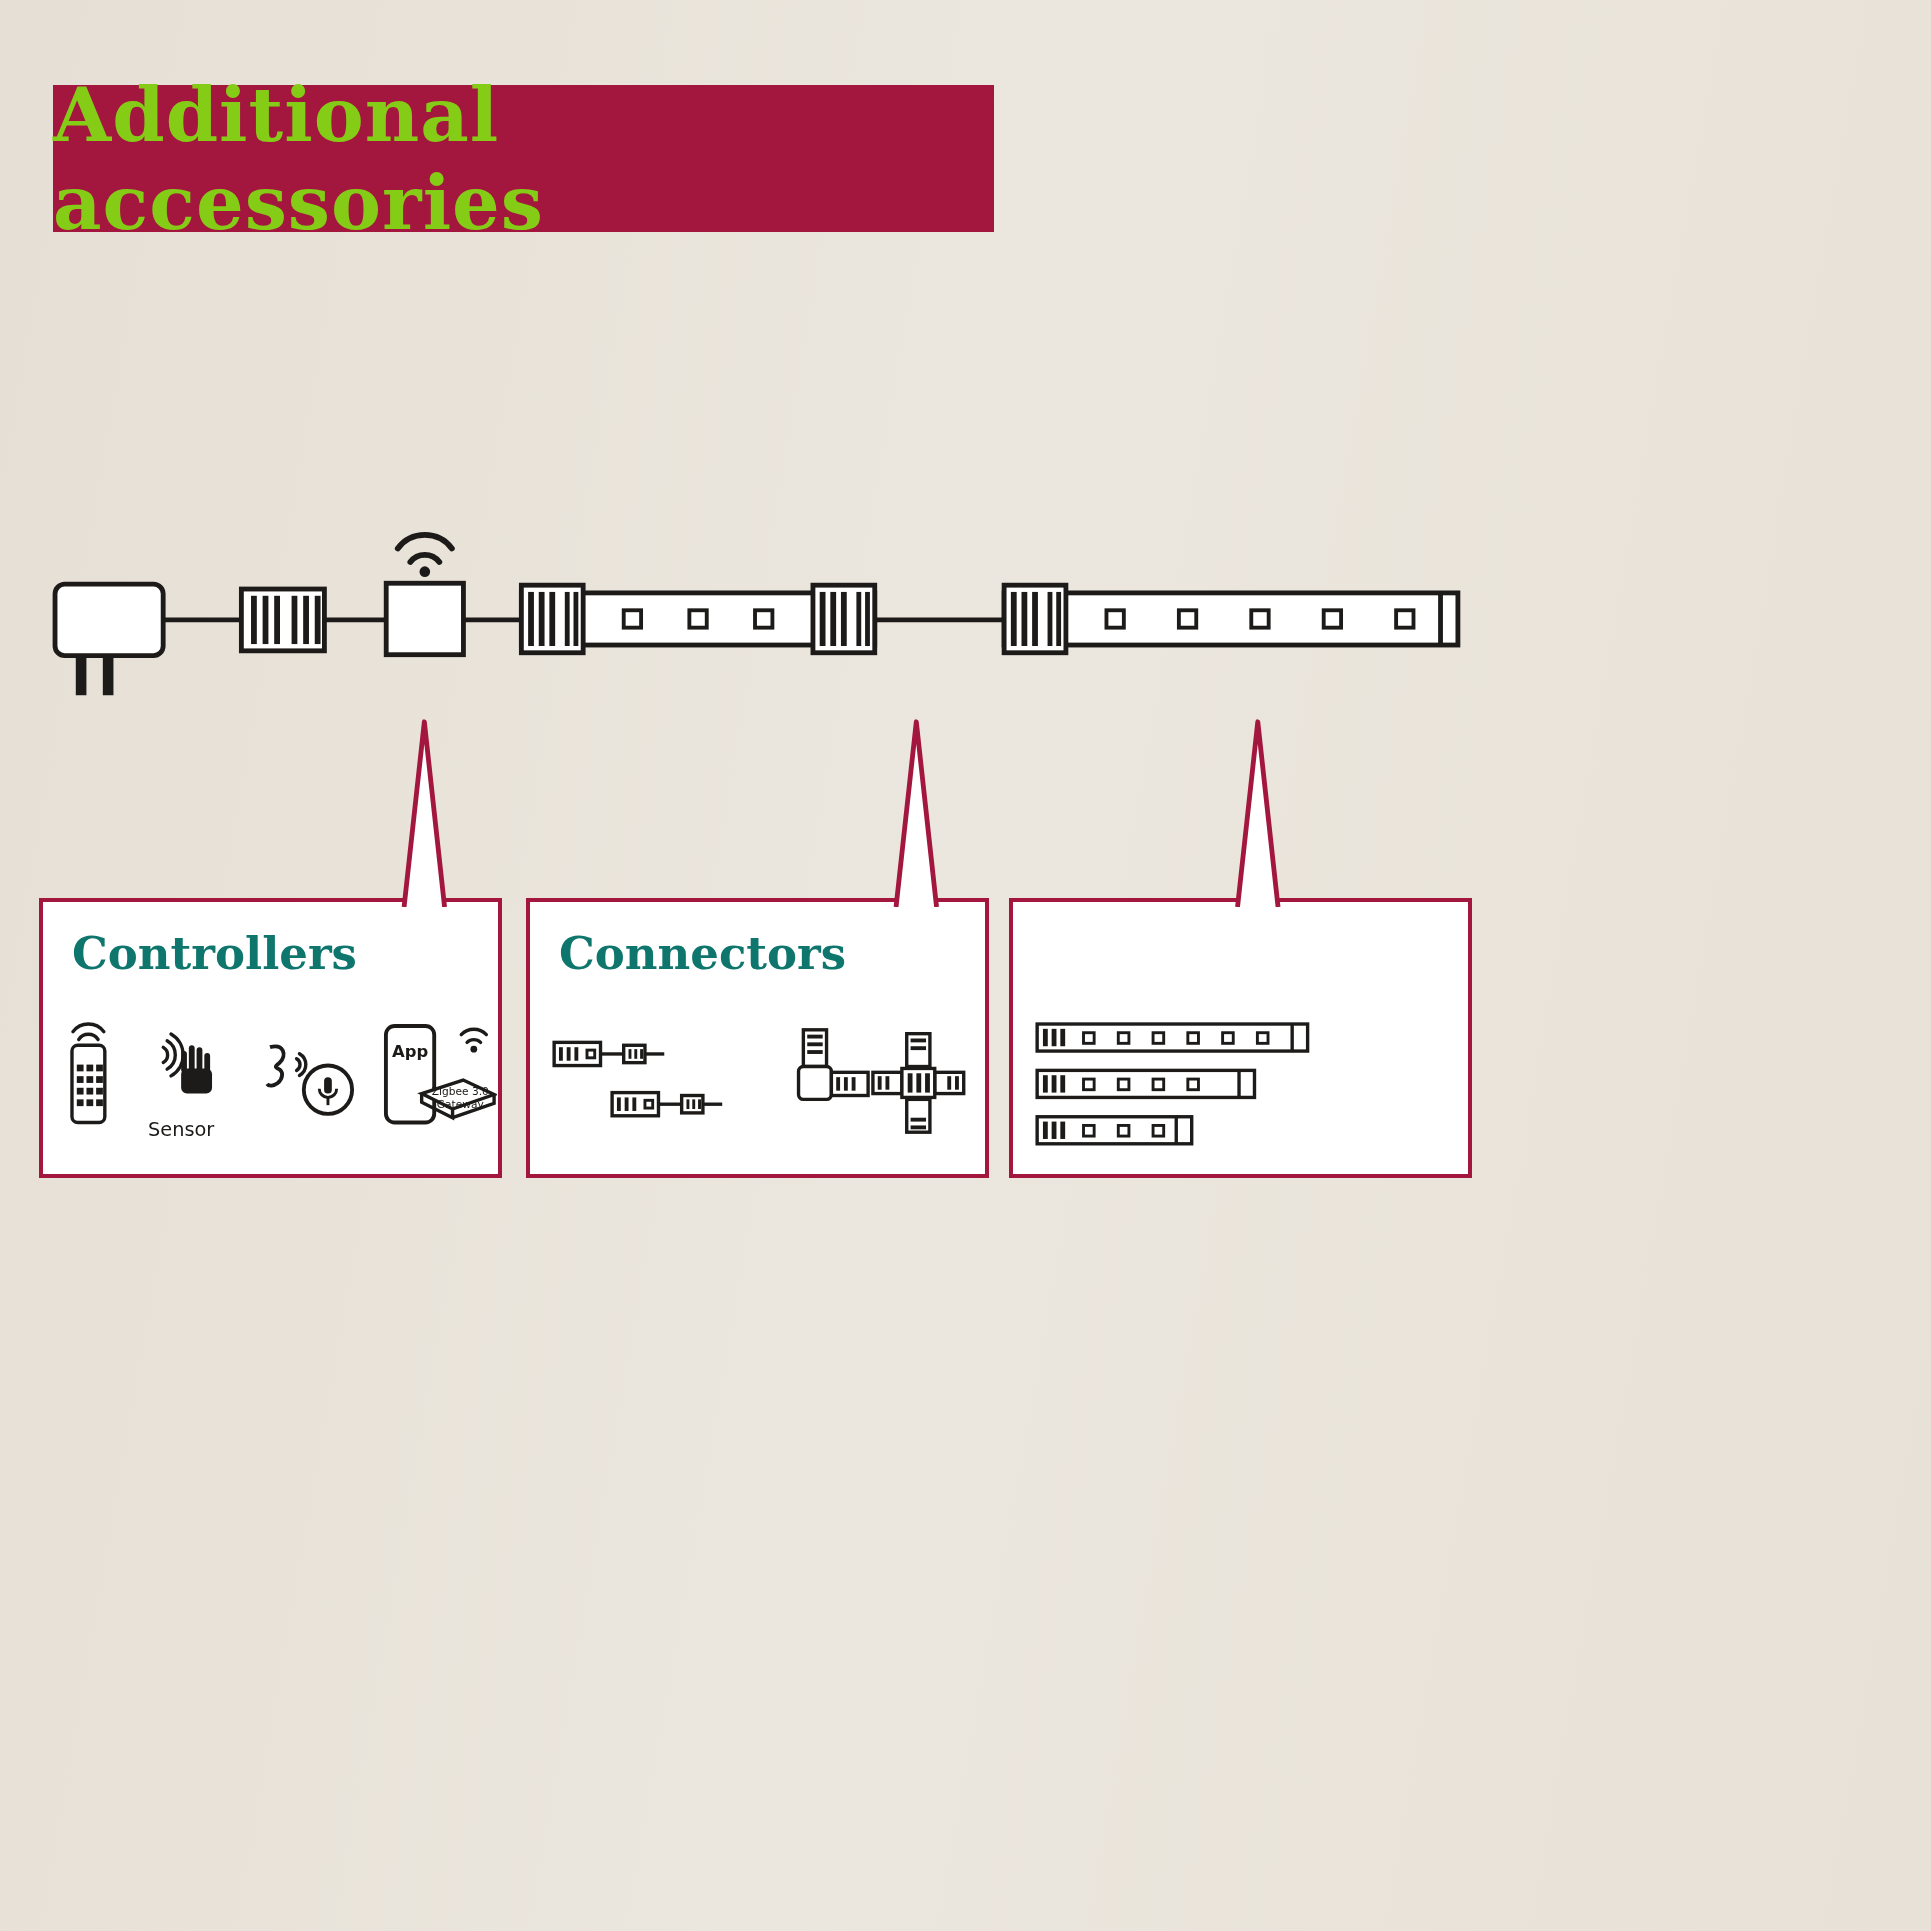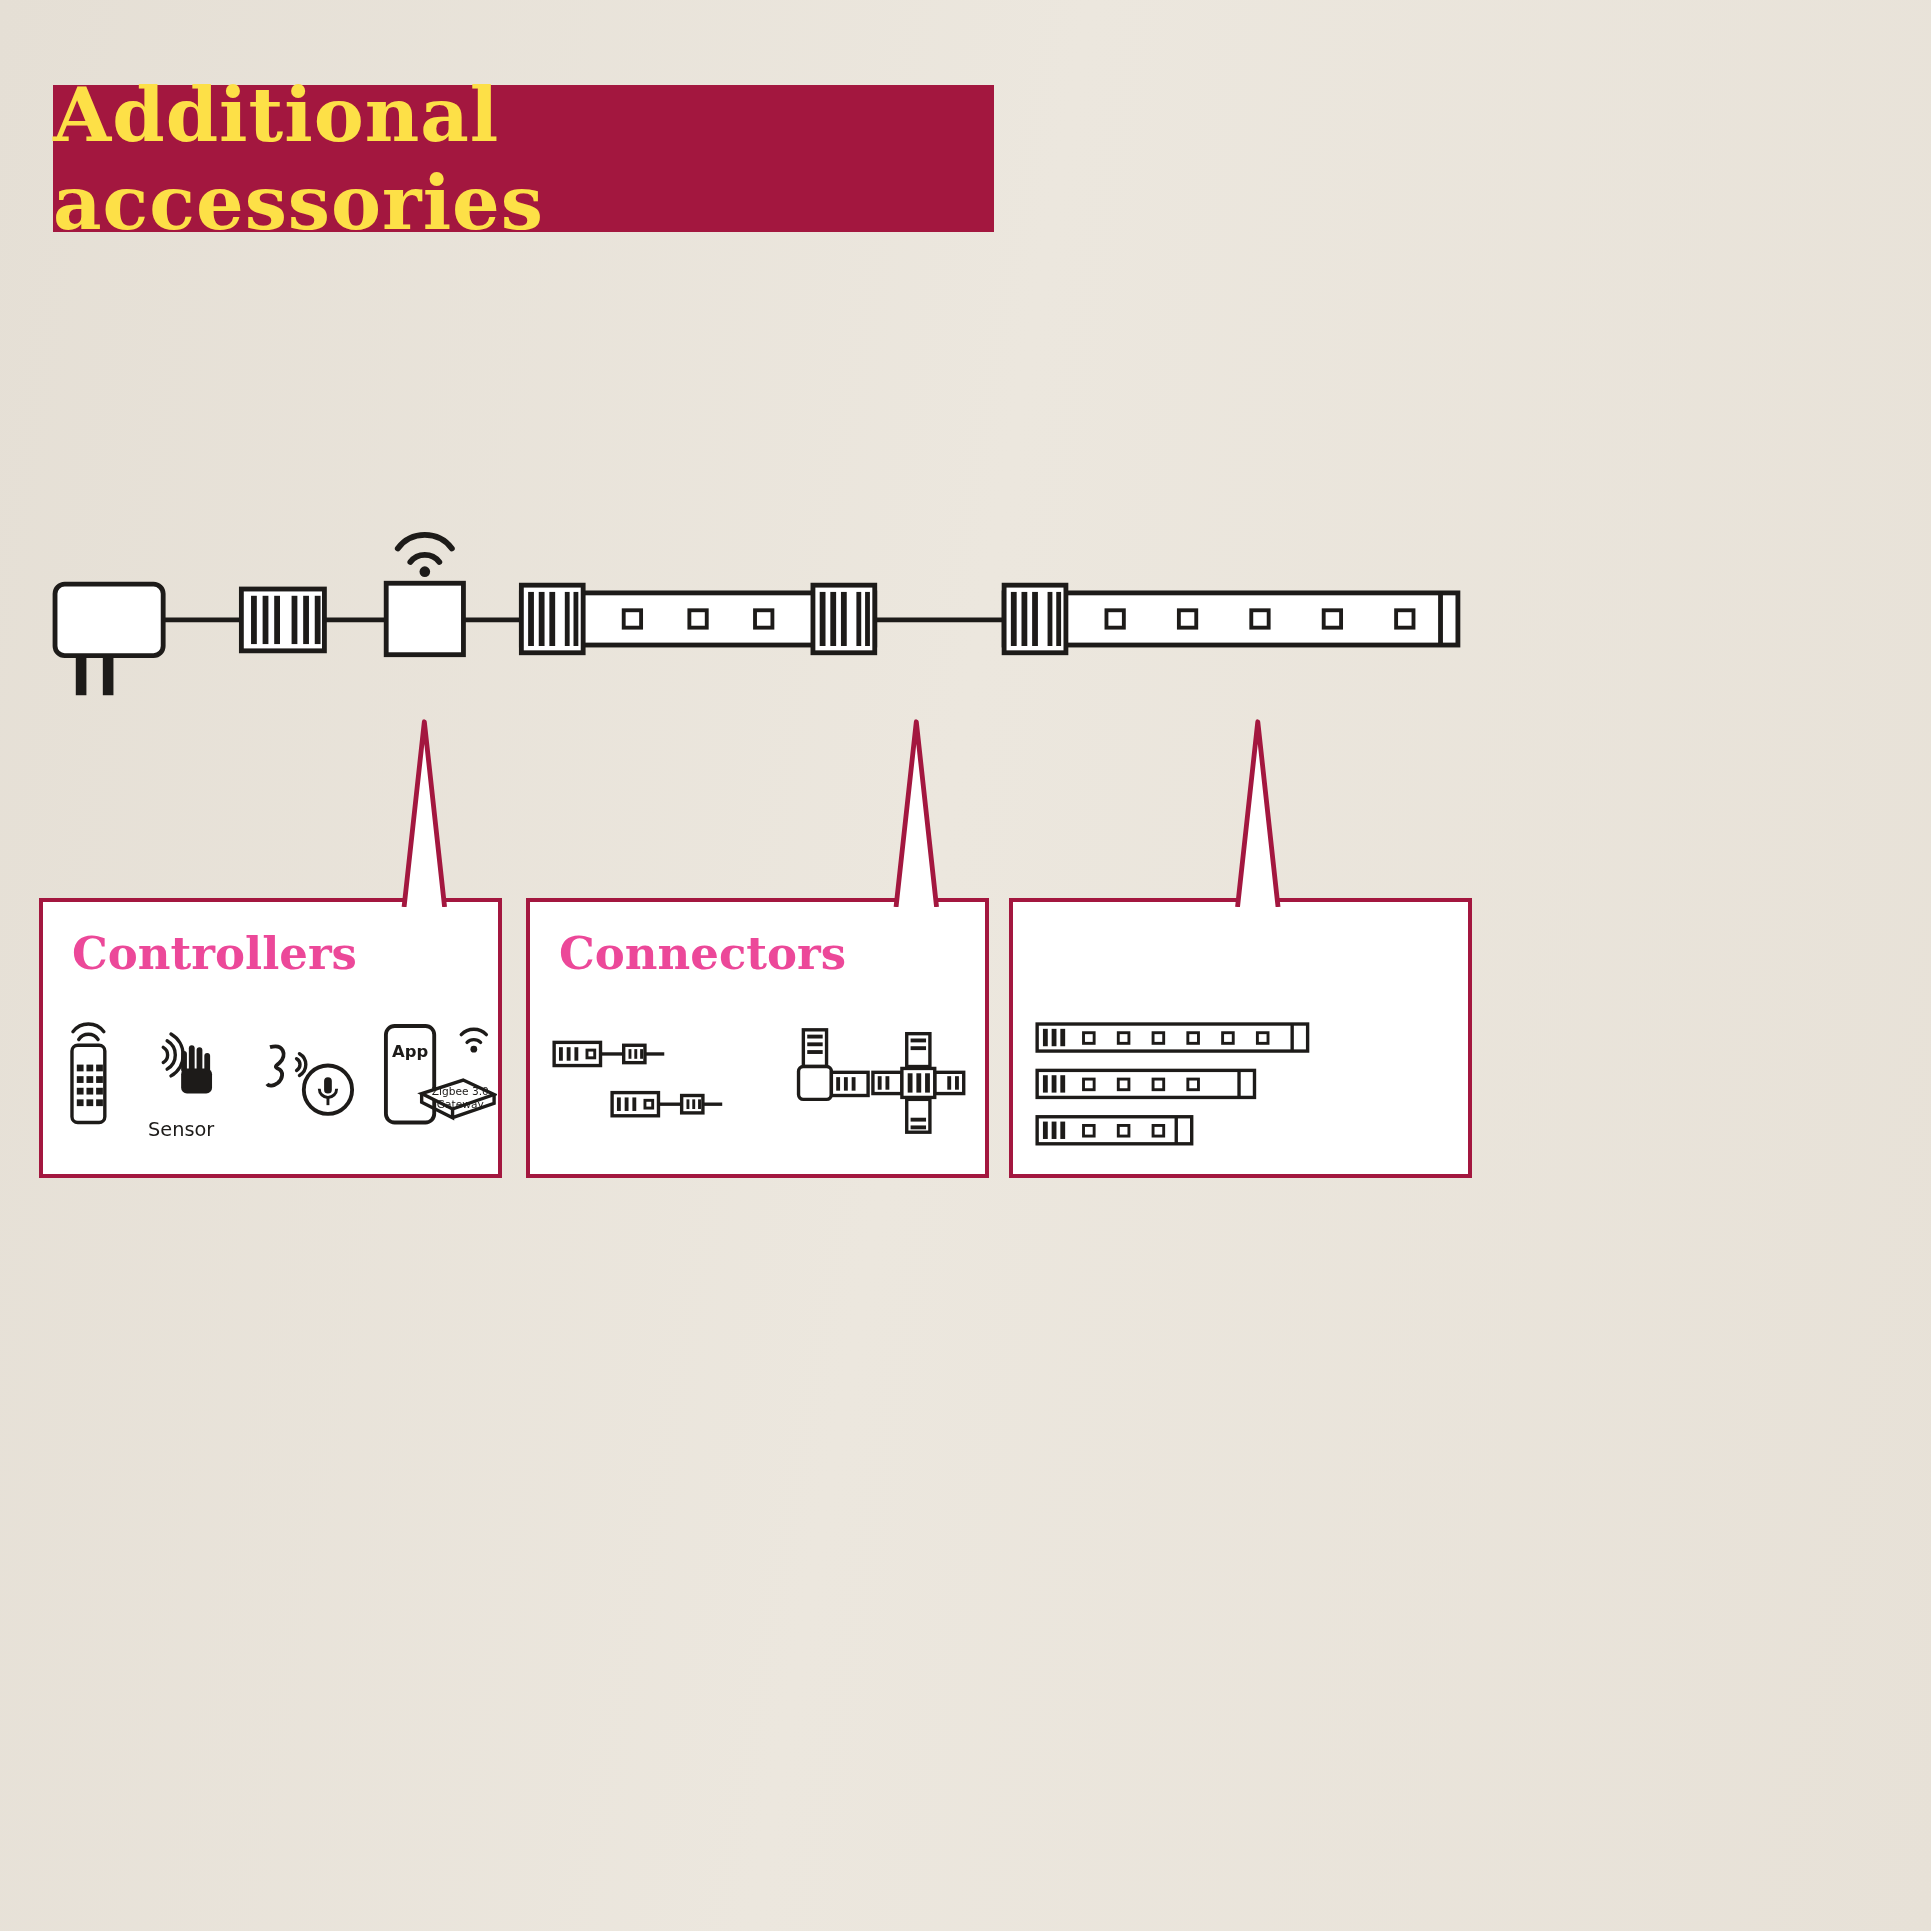--- a/index.html
+++ b/index.html
@@ -12,41 +12,41 @@
     position:relative;width:1931px;height:1931px;overflow:hidden;
     background:linear-gradient(100deg,#e5dfd5 0%,#ece7de 48%,#e7e1d7 100%);
   }
   
   .banner{
     position:absolute;left:53px;top:85px;width:941px;height:147px;
     background:#a3173f;
     display:flex;align-items:center;justify-content:center;
   }
   .banner h1{
-    margin:0;color:#fde047;font-size:75px;font-weight:bold;letter-spacing:1px;
+    margin:0;color:#84cc16;font-size:75px;font-weight:bold;letter-spacing:1px;
     font-family:"DejaVu Serif","Liberation Serif",serif;
   }
   
   .diagram-svg{position:absolute;left:0;top:502px;width:1931px;height:232px;}
   .diagram-svg .ln{stroke:#1d1b19;stroke-width:5;fill:none;}
   .diagram-svg .wf{stroke:#1d1b19;stroke-width:5;fill:#ffffff;}
   .diagram-svg .bar{fill:#1d1b19;stroke:none;}
   .diagram-svg .led{stroke:#1d1b19;stroke-width:4;fill:#ffffff;}
   .diagram-svg .wifi{stroke:#1d1b19;stroke-width:6;fill:none;stroke-linecap:round;}
   .diagram-svg .dot{fill:#1d1b19;stroke:none;}
   
   .pointer-svg{position:absolute;left:0;top:716px;width:1931px;height:191px;z-index:3;pointer-events:none;}
   .pointer-svg path{fill:#ffffff;stroke:#a3173f;stroke-width:5;stroke-linejoin:round;}
   
   .callout{
     position:absolute;top:898px;height:280px;box-sizing:border-box;
     background:#ffffff;border:4.8px solid #a3173f;z-index:2;
   }
   .callout .box-title{
-    margin:0;padding:25px 0 0 29px;color:#ec4899;
+    margin:0;padding:25px 0 0 29px;color:#0f766e;
     font-size:45px;font-weight:bold;
     font-family:"DejaVu Serif","Liberation Serif",serif;
   }
   .box-1{left:39px;width:463px;}
   .box-2{left:526px;width:463px;}
   .box-3{left:1009px;width:463px;}
   .icons-svg{position:absolute;left:0;top:114px;width:454px;height:159px;}
   .icons-svg .ln{stroke:#1d1b19;stroke-width:4;fill:none;}
   .icons-svg .ln2{stroke:#1d1b19;stroke-width:3.5;fill:none;}
   .icons-svg .wf{stroke:#1d1b19;stroke-width:3.5;fill:#ffffff;}

